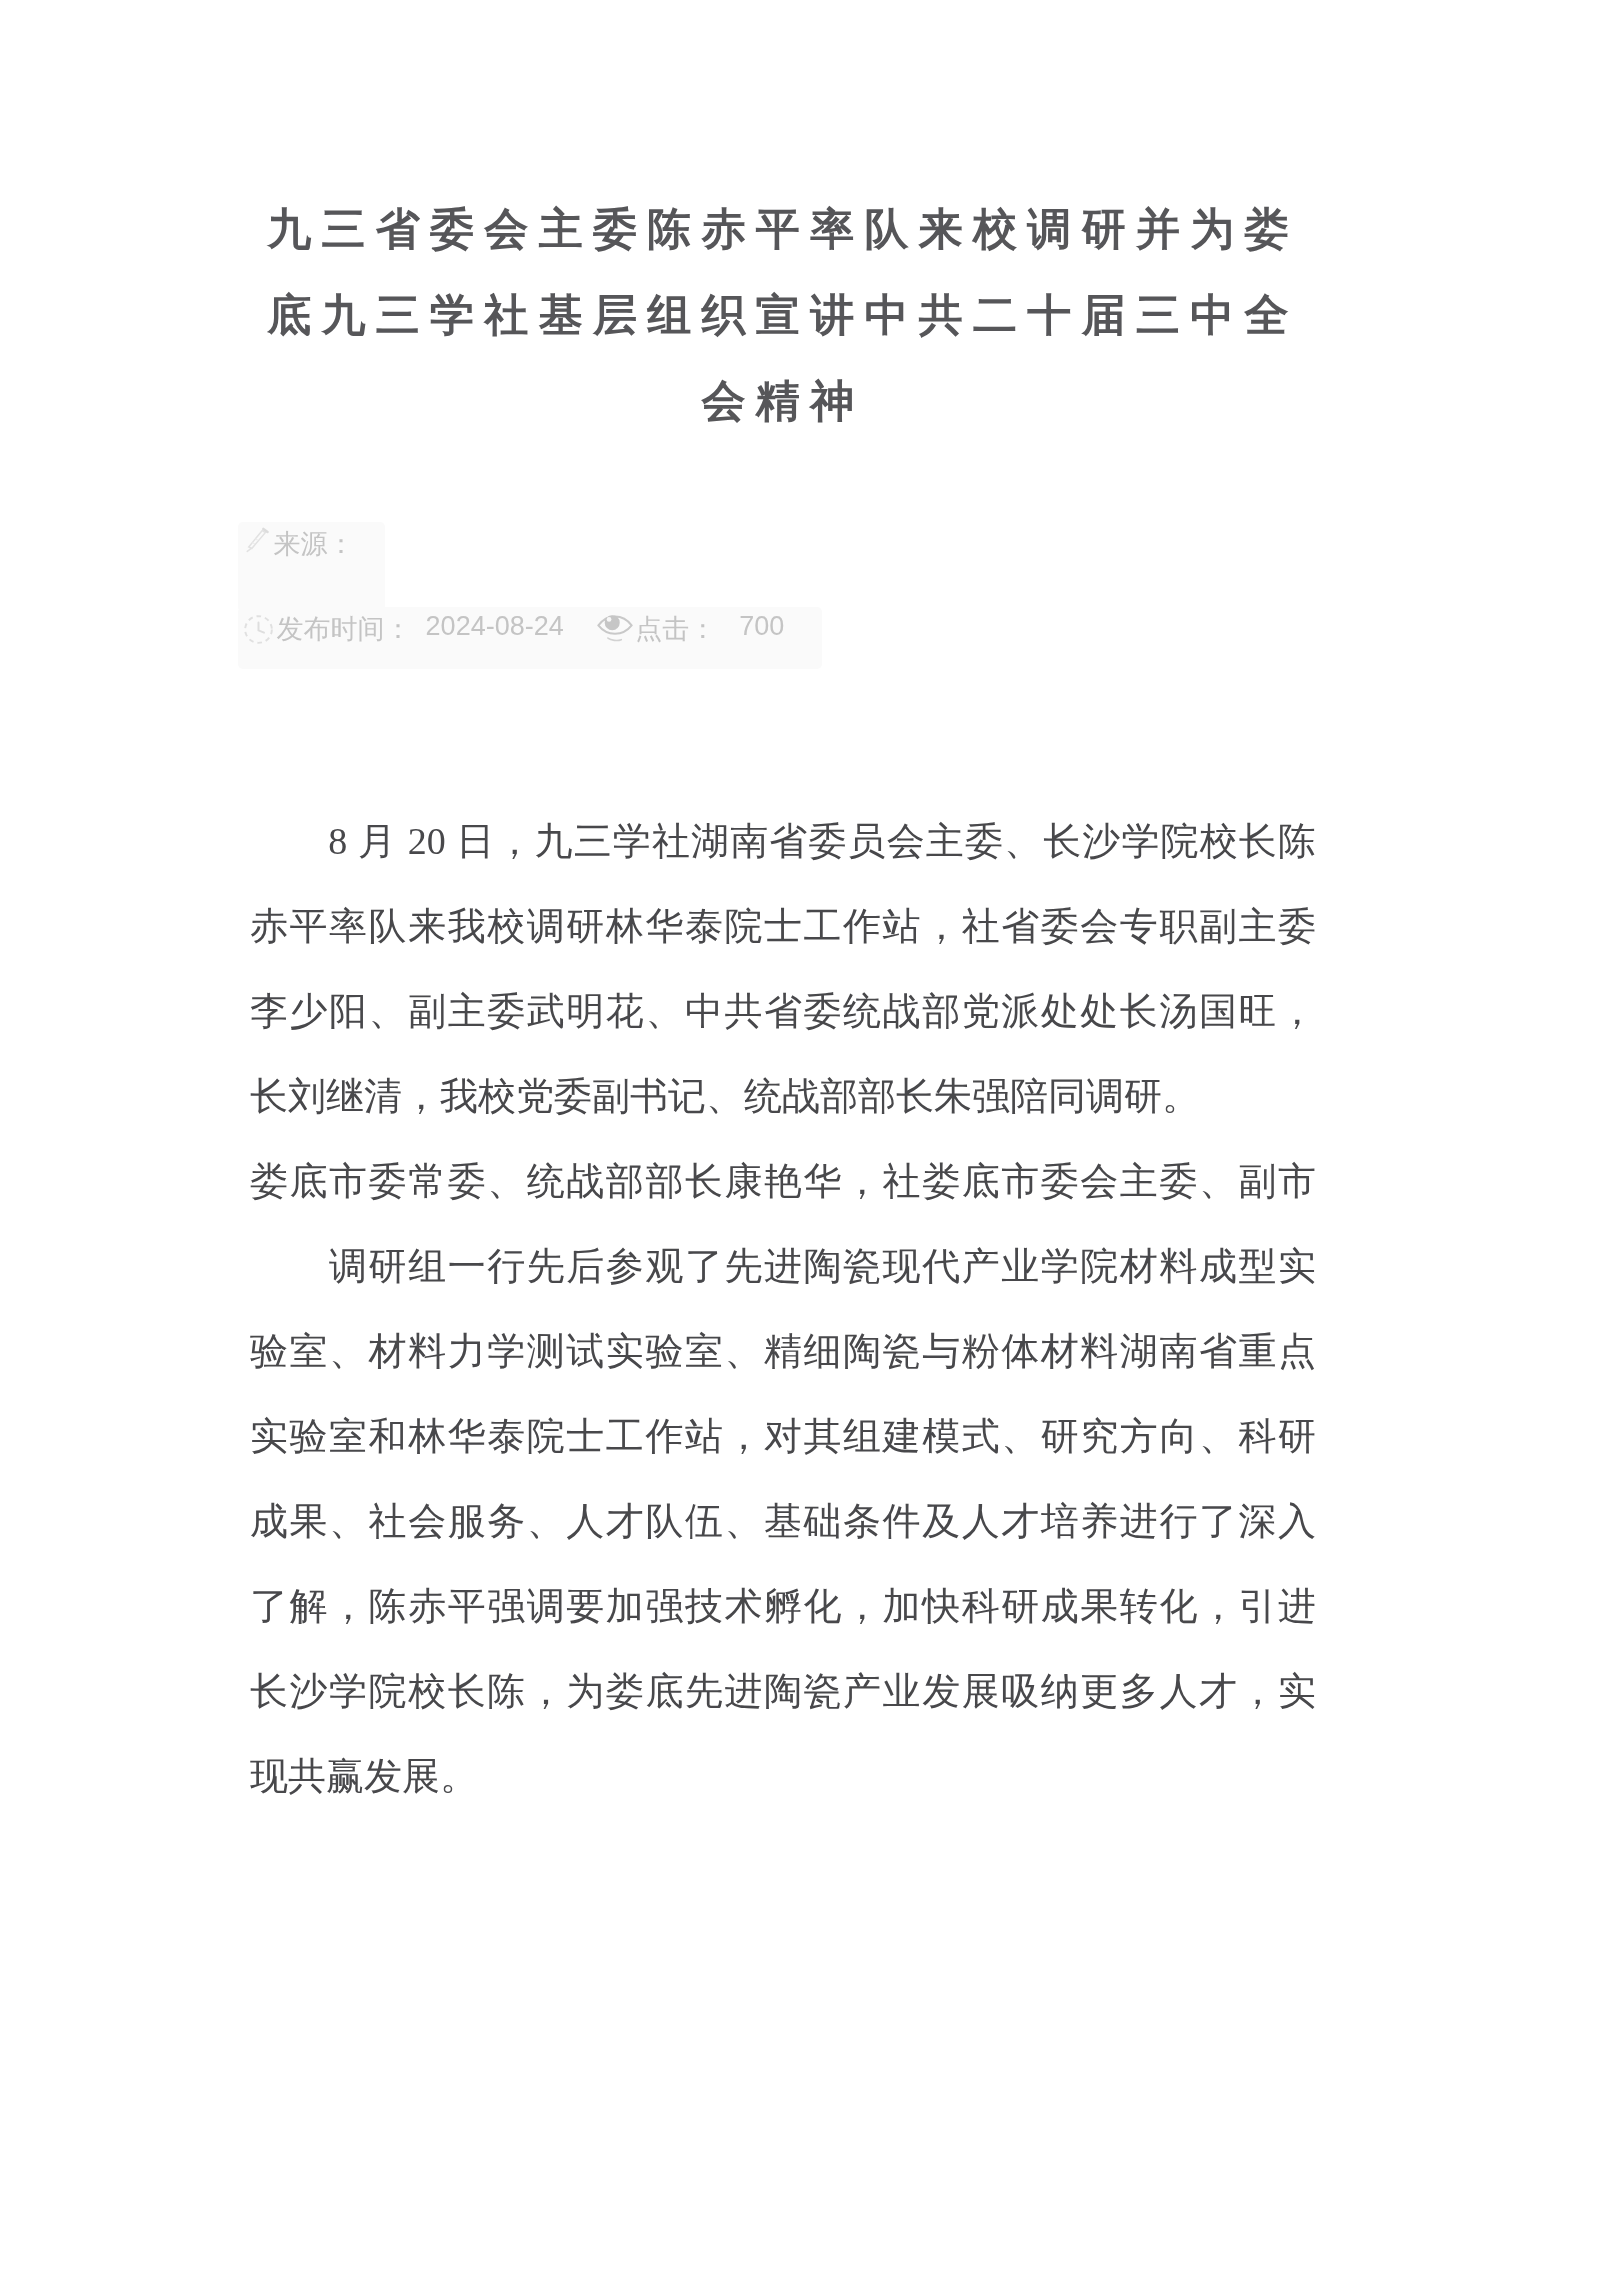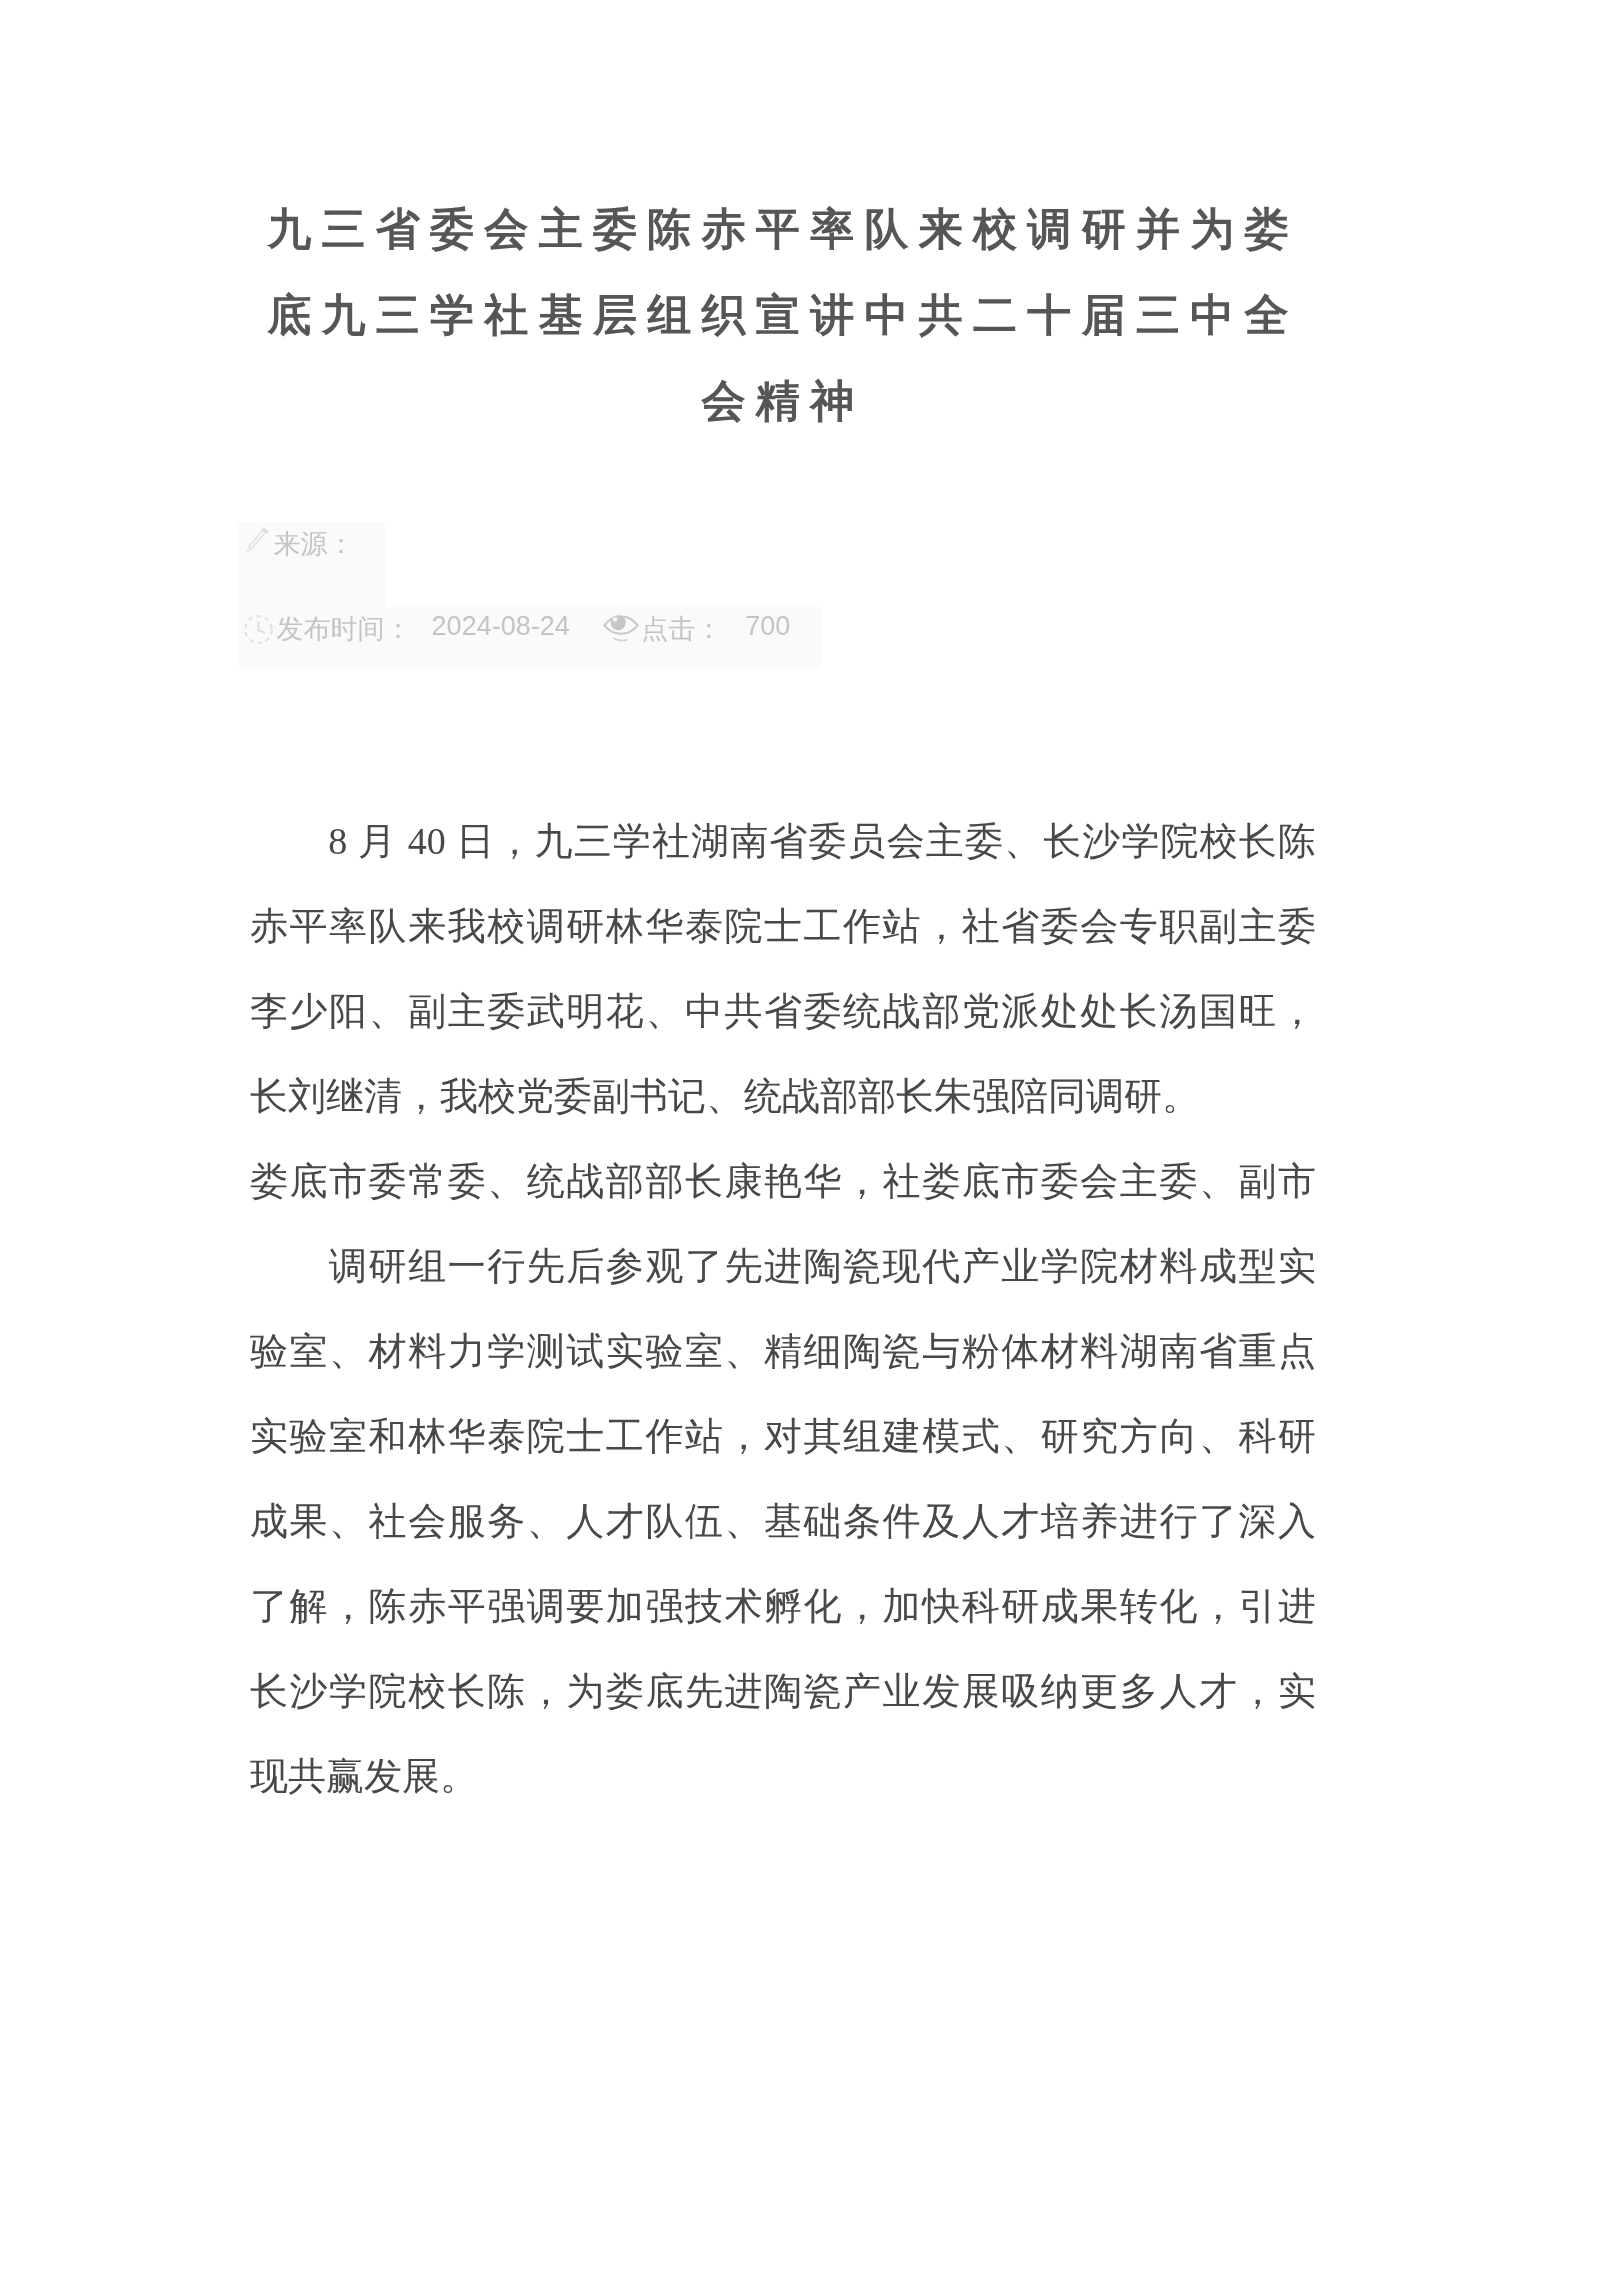--- a/index.html
+++ b/index.html
@@ -54,21 +54,21 @@
     font-size: 27px;
     color: var(--meta, #c4c4c4);
     white-space: nowrap;
   }
   .meta-source { top: 526px; height: 41px; }
   .meta-publish { top: 611px; height: 41px; }
   .mi { display: inline-flex; align-items: center; justify-content: center; }
   .mi.pen  { width: 30px; height: 35px; margin-right: 1.6px; transform: translateY(-4.8px); }
   .mi.clock{ width: 33px; height: 36px; margin-right: 1.6px; }
   .mi.eye  { width: 38px; height: 32px; margin-left: 32px; margin-right: 1.6px; }
-  .mvalue.date { margin-left: 20px; }
+  .mvalue.date { margin-left: 14px; }
   .mvalue.clicks { margin-left: 23px; }
 
   
   .body-text {
     position: absolute;
     top: 799px;
     left: 250px;
     width: 1066px;
     font-family: "Liberation Serif", "DejaVu Serif", serif;
     font-size: 38px;
@@ -126,21 +126,21 @@
         <circle cx="20.5" cy="14.5" r="9.5" fill="#c6c6c6"></circle>
         <circle cx="16.5" cy="10.5" r="3" fill="#ffffff" opacity="0.85"></circle>
         <path d="M15 34 C 19 37, 27 38, 32 36" stroke="#d2d2d2" fill="none" stroke-width="2" stroke-linecap="round"></path>
       </svg>
     </span>
     <span class="mlabel">点击：</span>
     <span class="mvalue clicks">700</span>
   </div>
 
   <div class="body-text" id="article-body">
-      <div class="body-line">　　8 月 40 日，九三学社湖南省委员会主委、长沙学院校长陈</div>
+      <div class="body-line">　　8 月 20 日，九三学社湖南省委员会主委、长沙学院校长陈</div>
       <div class="body-line">赤平率队来我校调研林华泰院士工作站，社省委会专职副主委</div>
       <div class="body-line">李少阳、副主委武明花、中共省委统战部党派处处长汤国旺，</div>
       <div class="body-line para-end">长刘继清，我校党委副书记、统战部部长朱强陪同调研。</div>
       <div class="body-line">娄底市委常委、统战部部长康艳华，社娄底市委会主委、副市</div>
       <div class="body-line">　　调研组一行先后参观了先进陶瓷现代产业学院材料成型实</div>
       <div class="body-line">验室、材料力学测试实验室、精细陶瓷与粉体材料湖南省重点</div>
       <div class="body-line">实验室和林华泰院士工作站，对其组建模式、研究方向、科研</div>
       <div class="body-line">成果、社会服务、人才队伍、基础条件及人才培养进行了深入</div>
       <div class="body-line">了解，陈赤平强调要加强技术孵化，加快科研成果转化，引进</div>
       <div class="body-line">长沙学院校长陈，为娄底先进陶瓷产业发展吸纳更多人才，实</div>

